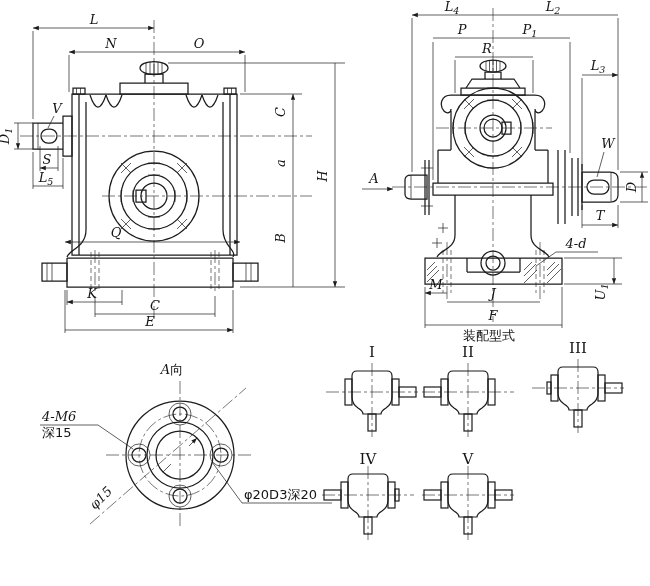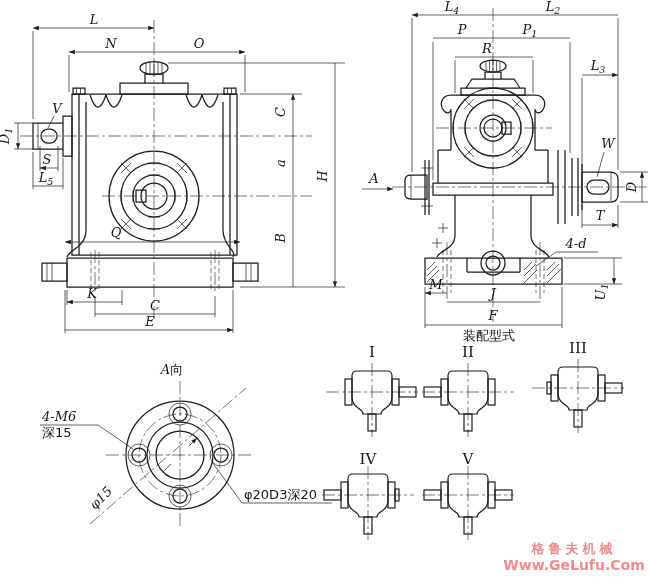--- a/index.html
+++ b/index.html
@@ -248,17 +248,13 @@
       <text class="rom" x="468" y="464" text-anchor="middle">V</text>
       <g transform="translate(468,500)">
             <use href="#gbody"></use>
             <use href="#gshaftL"></use>
             <use href="#gshaftR"></use>
           </g>
     </g>
   </g>
 </svg>
 
-<div class="watermark" style="color: rgb(242, 139, 139);">
-  <div class="wm1">格鲁夫机械</div>
-  <div class="wm2">Www.GeLufu.Com</div>
 </div>
-</div>
 
 </body></html>

